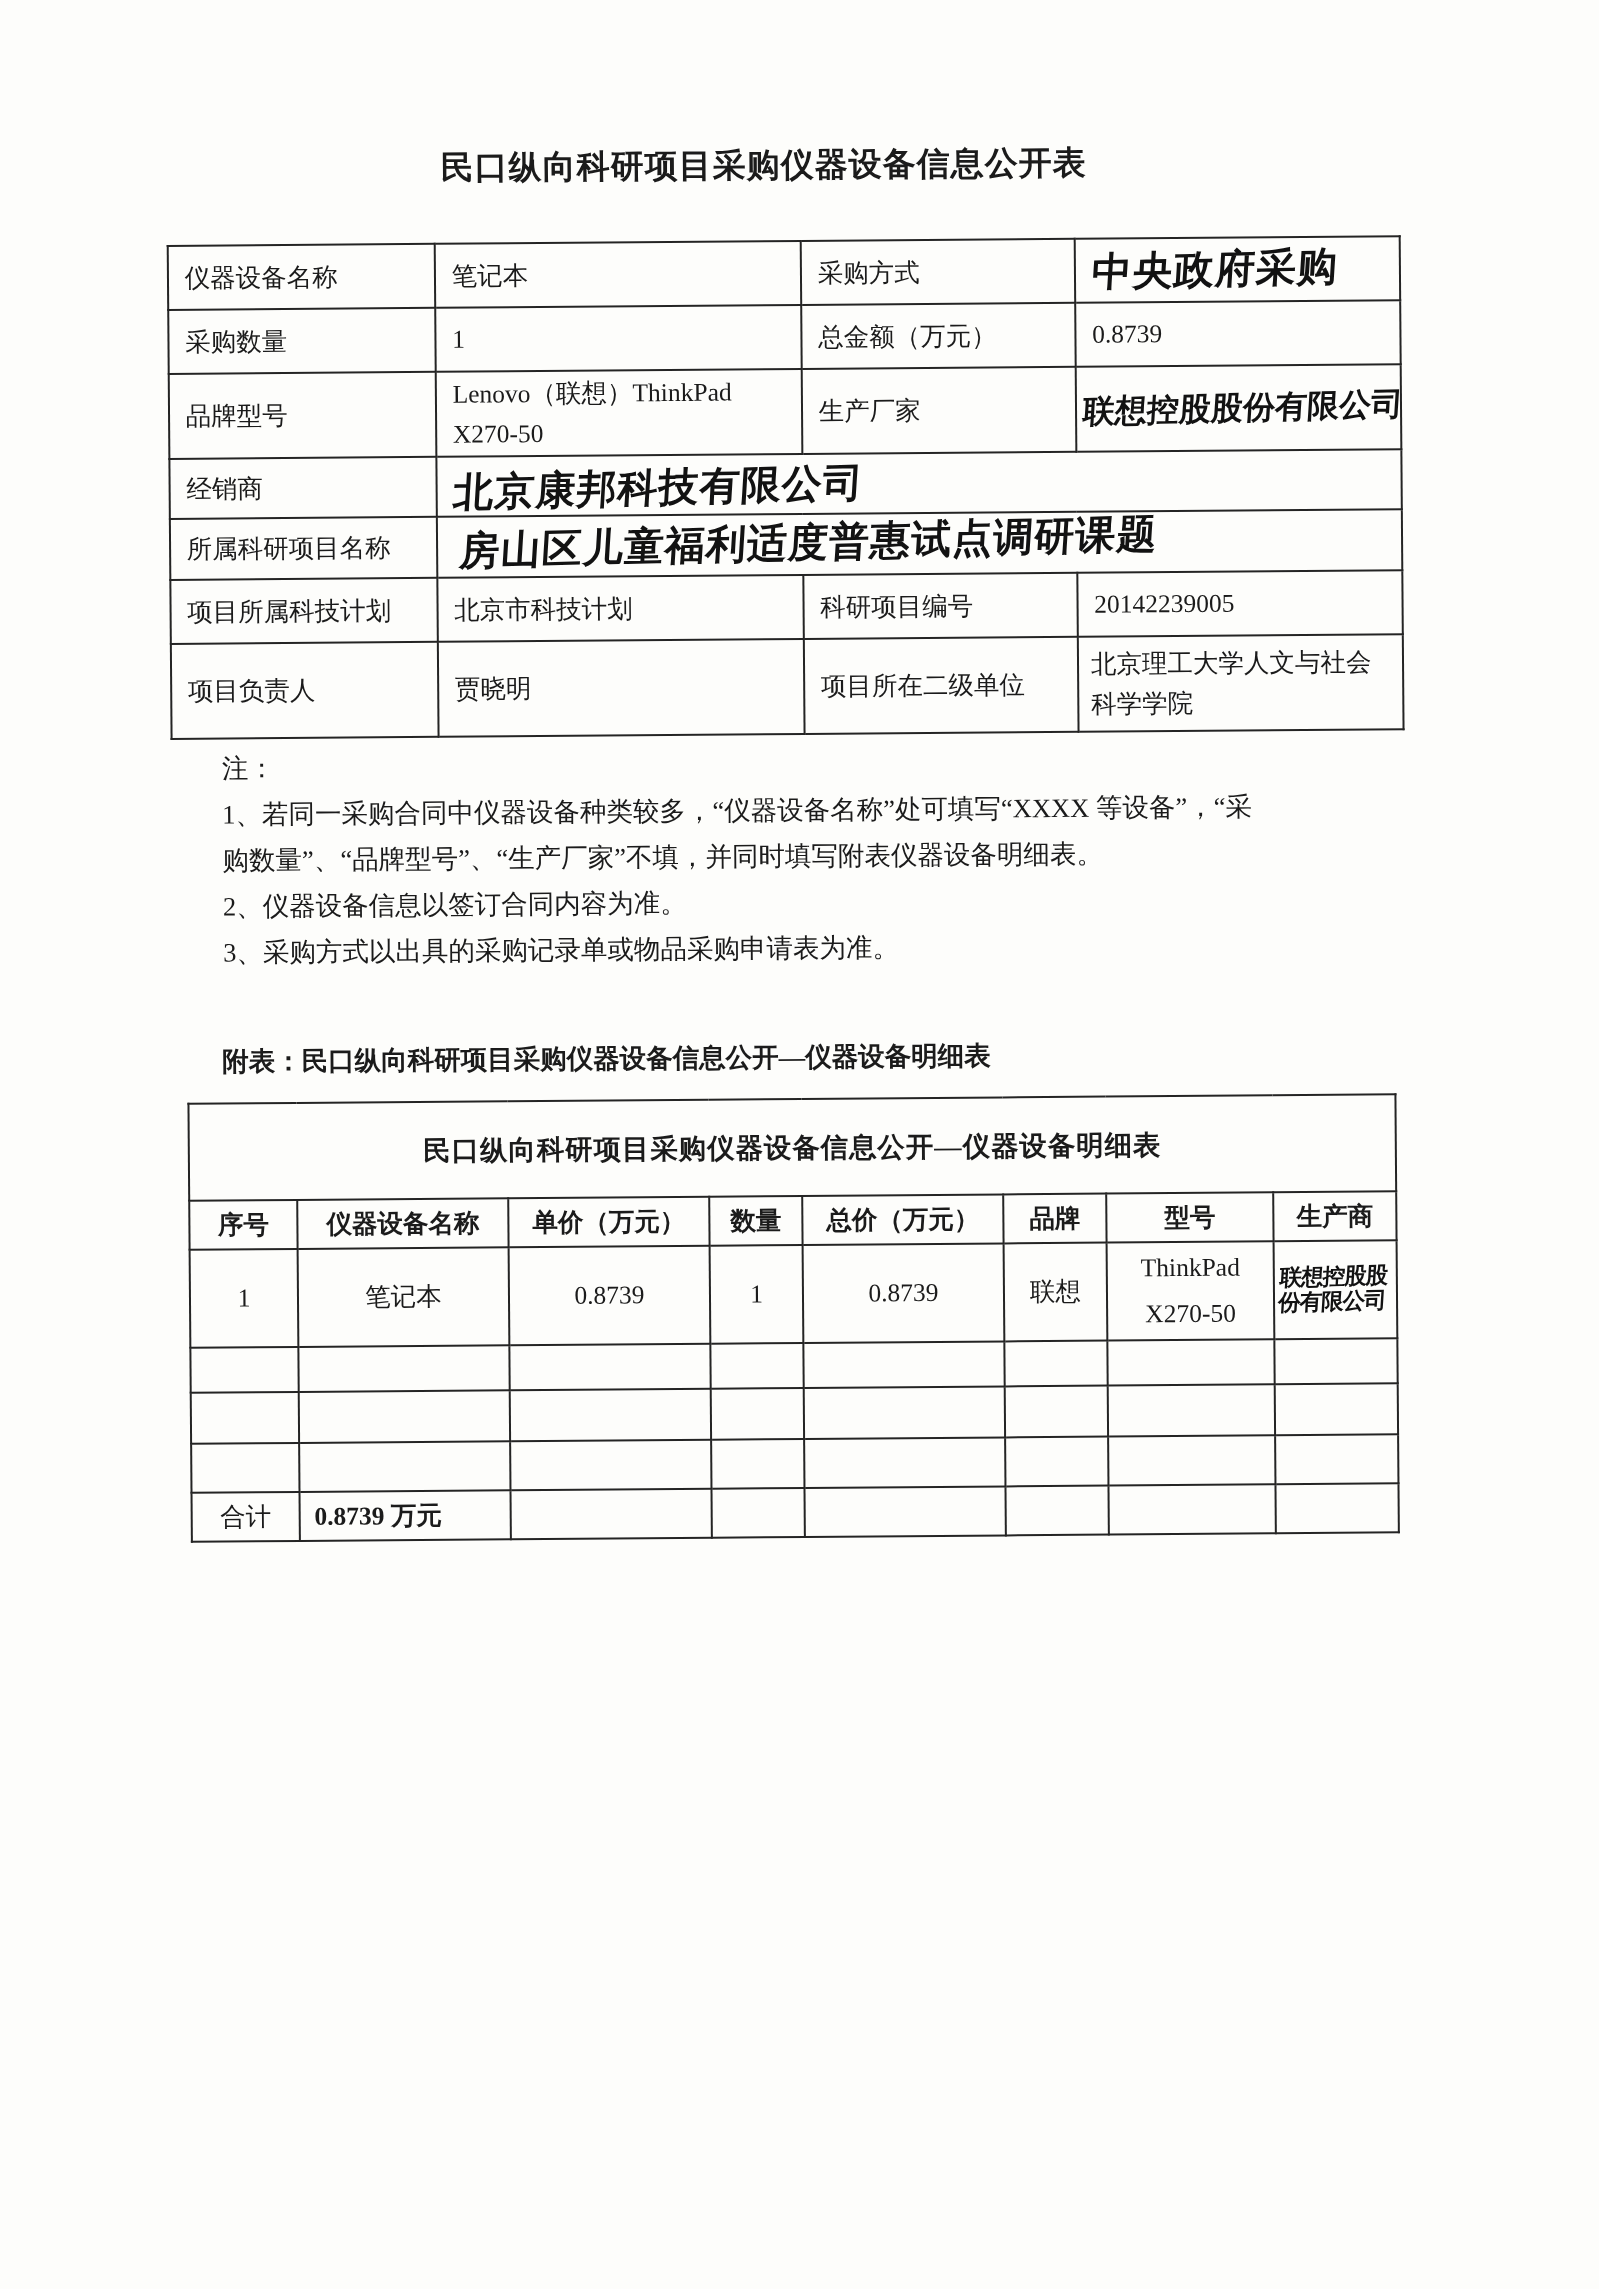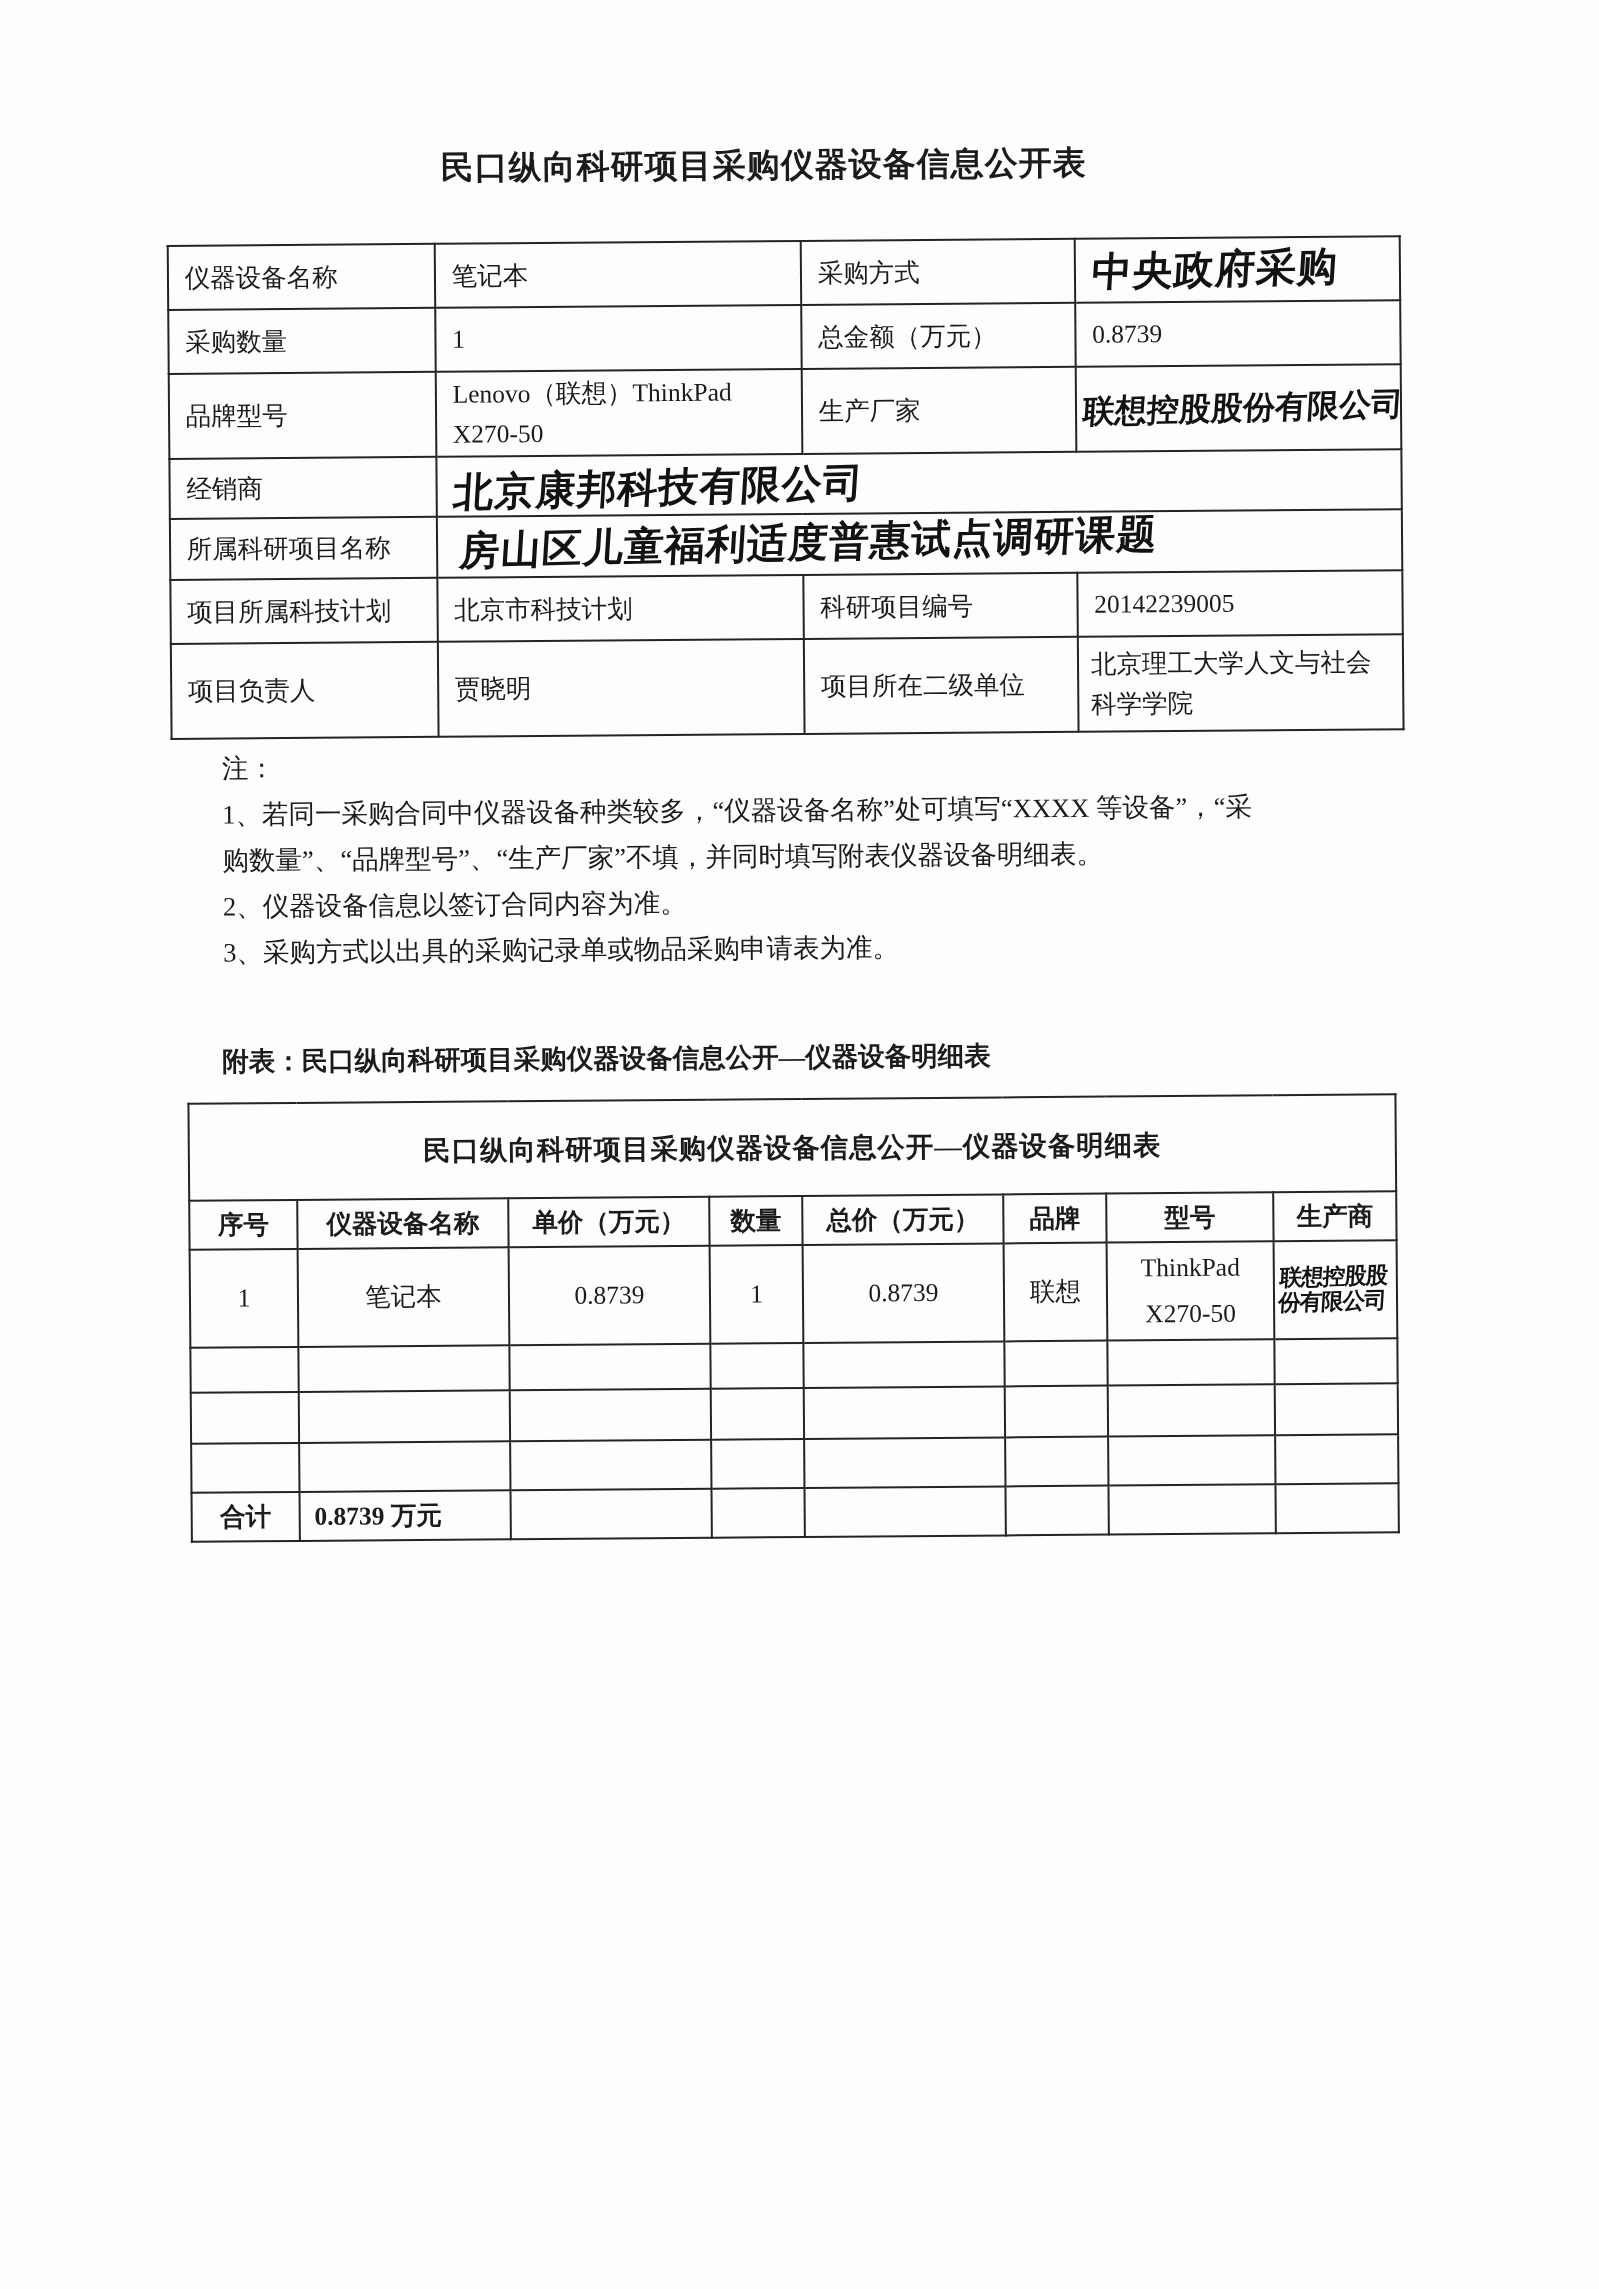--- a/index.html
+++ b/index.html
@@ -99,21 +99,21 @@
   }
   .hw-xl { font-size: 40px; letter-spacing: 1px; }
   .hw-lg { font-size: 32px; letter-spacing: 0px; }
   .hw-sm {
     font-size: 22.5px;
     white-space: normal;
     text-align: left;
     line-height: 1.12;
     letter-spacing: -1px;
   }
-  .total-label { font-weight: 700; font-size: 27.4px; }
+  .total-label { font-weight: 400; font-size: 27.4px; }
   .total-value { font-weight: 700; text-align: left !important; padding-left: 13.7px !important; }
 </style>
 </head>
 <body>
 
 <div class="sheet">
 
   <h1 class="page-title">民口纵向科研项目采购仪器设备信息公开表</h1>
 
   <table class="main-table">

